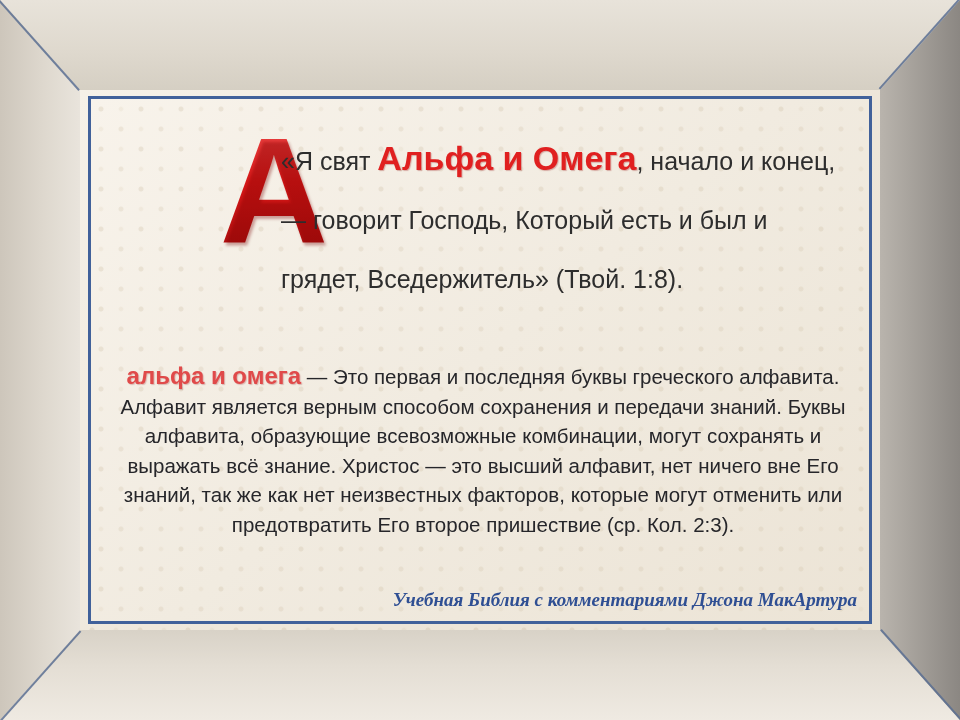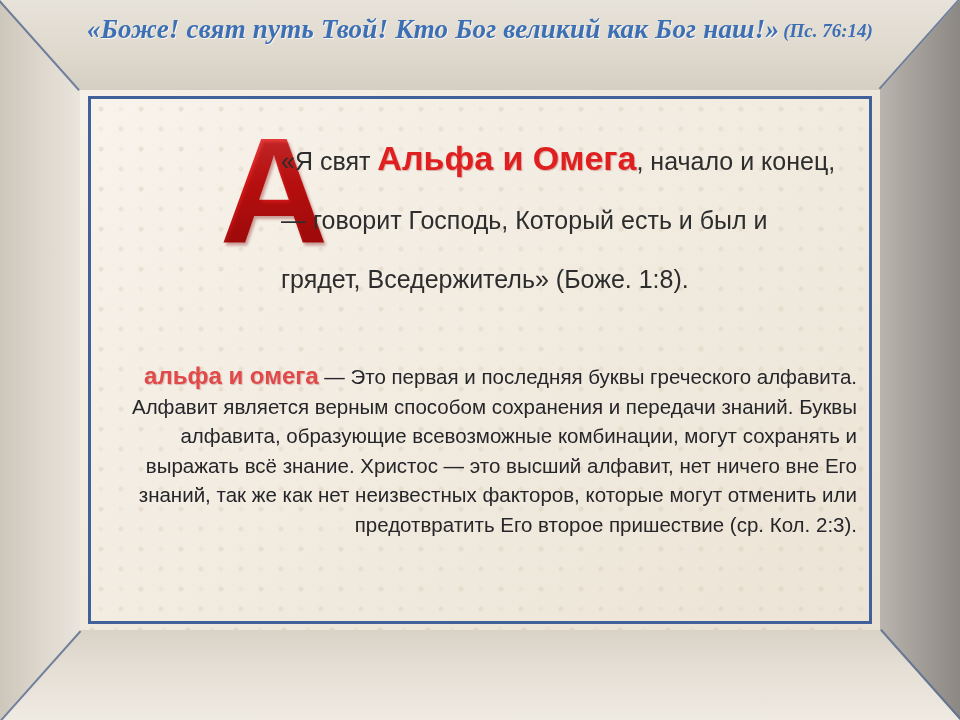--- a/index.html
+++ b/index.html
@@ -169,21 +169,21 @@
   }
 
   
   .commentary {
     position: absolute;
     left: 18px; top: 262px;
     width: 748px;
     font-size: 20.5px;
     line-height: 29.5px;
     color: #26262a;
-    text-align: right;
+    text-align: center;
   }
   .commentary .lead {
     font-size: 24px;
     font-weight: bold;
     color: #e04a4a;
     text-shadow: 1px 1px 1px rgba(160,60,60,.30);
   }
 
   .source {
     position: absolute;
@@ -208,31 +208,29 @@
   <div class="wall wall-left"></div>
   <div class="wall wall-right-dark"></div>
 
   <div class="inner-face"></div>
 
   <div class="corner-line cl-tl"></div>
   <div class="corner-line cl-tr"></div>
   <div class="corner-line cl-bl"></div>
   <div class="corner-line cl-br"></div>
 
-  <div class="title-bar">
-    <span class="title-main">«Боже! свят  путь Твой! Кто Бог великий как Бог наш!»</span><span class="title-ref">(Пс. 76:14)</span>
-  </div>
 
   <div class="card">
 
     <div class="drop-letter">А</div>
 
     <div class="verse">
-      <span>«Я свят </span><span class="hl-big">Альфа и Омега</span><span>, начало и конец, — говорит Господь, Который есть и был и грядет, Вседержитель» </span><span class="ref">(Боже. 1:8).</span>
+      <span>«Я свят </span><span class="hl-big">Альфа и Омега</span><span>, начало и конец, — говорит Господь, Который есть и был и грядет, Вседержитель» </span><span class="ref">(Твой. 1:8).</span>
     </div>
 
     <div class="commentary">
       <span class="lead">альфа и омега</span><span> — Это первая и последняя буквы греческого алфавита. Алфавит является верным способом сохранения и передачи знаний. Буквы алфавита, образующие всевозможные комбинации, могут сохранять и выражать всё знание. Христос — это высший алфавит, нет ничего вне Его знаний, так же как нет неизвестных факторов, которые могут отменить или предотвратить Его второе пришествие (ср. Кол. 2:3).</span>
     </div>
 
+    <div class="source">Учебная Библия с комментариями Джона МакАртура</div>
 
   </div>
 </div>
 
 </body></html>

